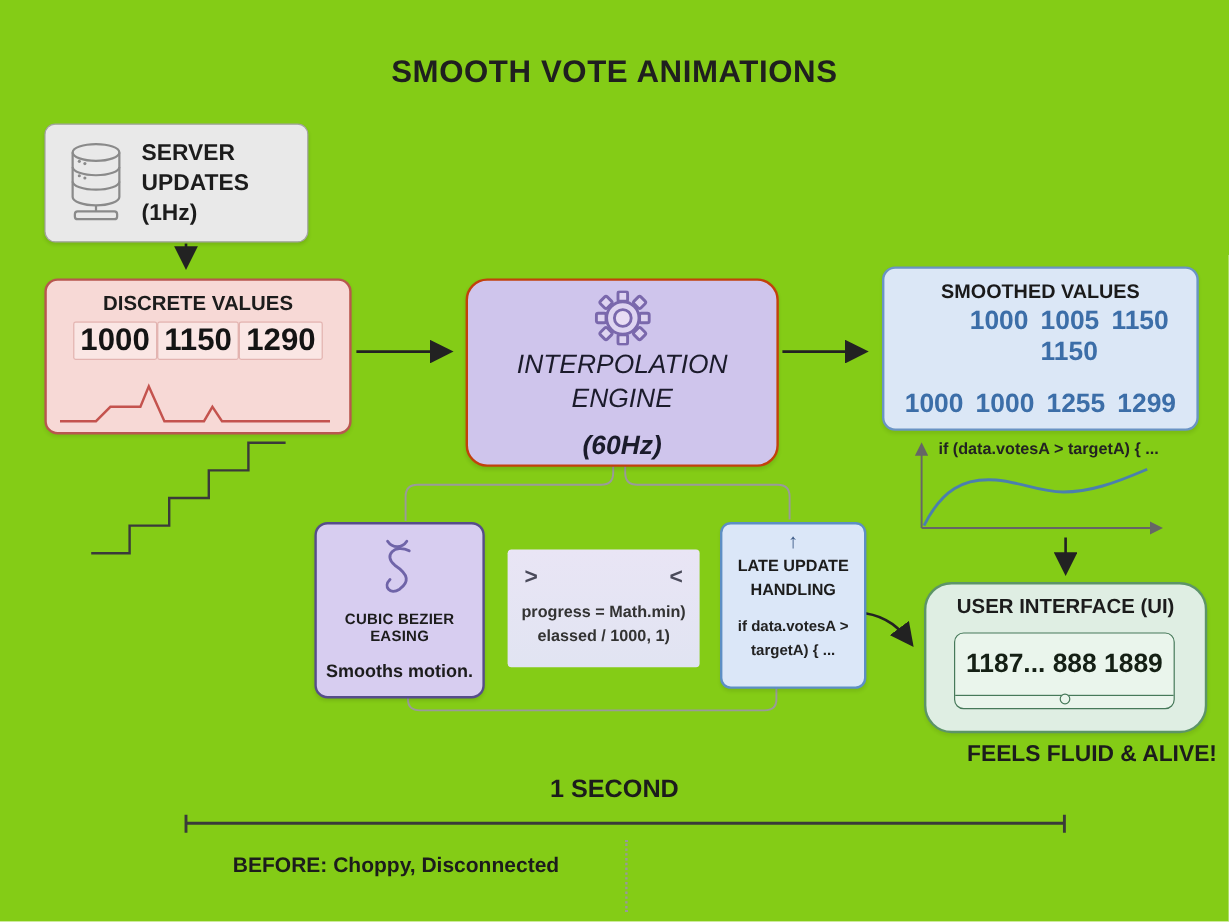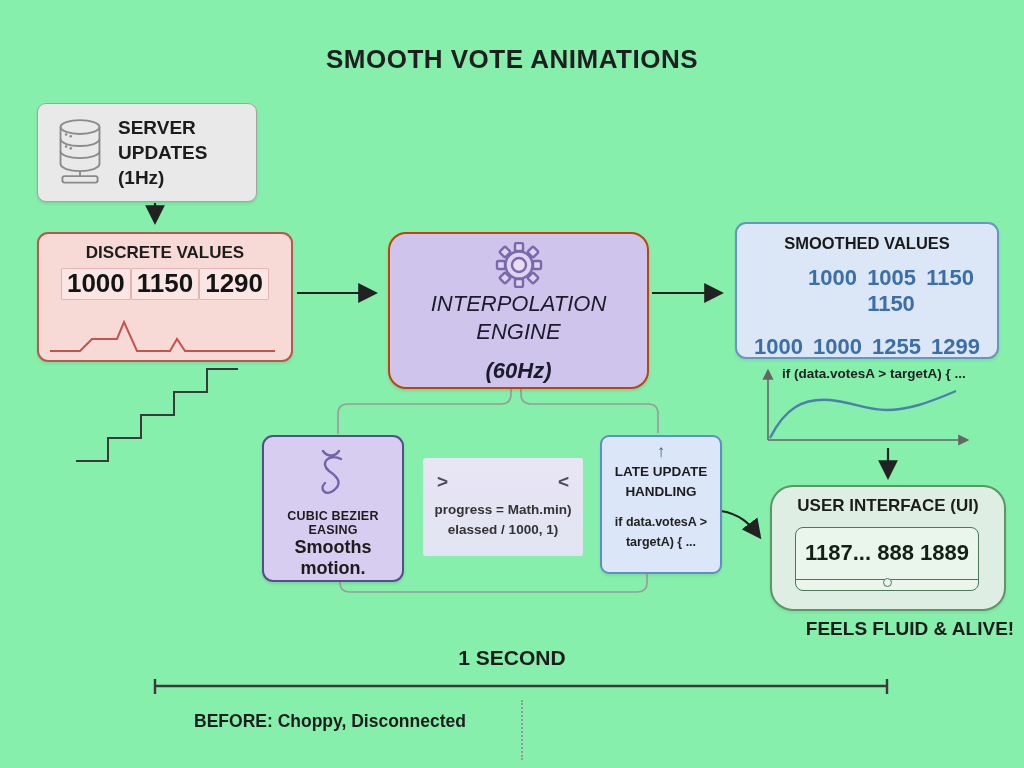--- a/index.html
+++ b/index.html
@@ -1,18 +1,18 @@
 <!DOCTYPE html>
 <html><head>
 <meta charset="utf-8">
 <style>
   html,body{margin:0;padding:0;background:#ffffff;}
   .canvas{
     position:relative;width:1024px;height:768px;overflow:hidden;
-    font-family:"Liberation Sans", sans-serif;color:#1c1c1c;background:#86efac;
+    font-family:"Liberation Sans", sans-serif;color:#1c1c1c;background:#84cc16;
   }
   .abs{position:absolute;}
   svg{display:block;}
   .overlay{position:absolute;left:0;top:0;pointer-events:none;}
 
   .page-title{left:0;top:44px;width:1024px;text-align:center;
     font-size:26px;font-weight:bold;letter-spacing:.5px;color:#1f1f1f;}
 
   
   .server-box{left:37px;top:103px;width:218px;height:97px;background:#e9e9e9;
@@ -38,29 +38,29 @@
   .engine-box .l12{font-size:22px;font-weight:500;color:#1b1b2b;line-height:1.28;}
   .engine-box .l3{font-size:22px;font-weight:bold;color:#1b1b2b;margin-top:12px;}
   .gear-wrap{margin:8px auto 2px;width:48px;height:46px;}
 
   
   .smoothed-box{left:735px;top:222px;width:260px;height:133px;background:#dbe7f6;
     border:2px solid #6a94c4;border-radius:11px;text-align:center;
     box-shadow:0 2px 3px rgba(0,0,0,.08);}
   .smoothed-title{margin-top:10px;font-size:16.5px;font-weight:bold;color:#1a1a1a;}
   .smoothed-row{font-size:22px;font-weight:600;color:#3c6ea8;word-spacing:4px;}
-  .smoothed-row.r1{margin-top:12px;padding-left:48px;}
+  .smoothed-row.r1{margin-top:1px;padding-left:48px;}
   .smoothed-row.r2{margin-top:17px;}
 
   
   .easing-box{left:262px;top:435px;width:138px;height:143px;background:#d7cdf0;
     border:2px solid #564d8a;border-radius:11px;text-align:center;
     box-shadow:0 2px 3px rgba(0,0,0,.10);}
   .easing-title{font-size:12.5px;font-weight:bold;margin-top:6px;letter-spacing:.2px;}
-  .easing-sub{font-size:18px;font-weight:600;}
+  .easing-sub{font-size:15px;font-weight:600;margin-top:14px;}
   .squiggle-wrap{margin:8px auto 0;width:56px;height:58px;}
 
   
   .code-box{left:423px;top:458px;width:160px;height:98px;border-radius:3px;
     background:linear-gradient(180deg,#e9e5f5 0%,#e1e4f2 100%);}
   .code-angles{display:flex;justify-content:space-between;padding:14px 14px 0;
     font-size:19px;font-weight:bold;color:#4a4a5a;line-height:1;}
   .code-line{text-align:center;font-size:13.5px;font-weight:700;color:#333;line-height:1.5;}
   .code-line.first{margin-top:9px;}
 

